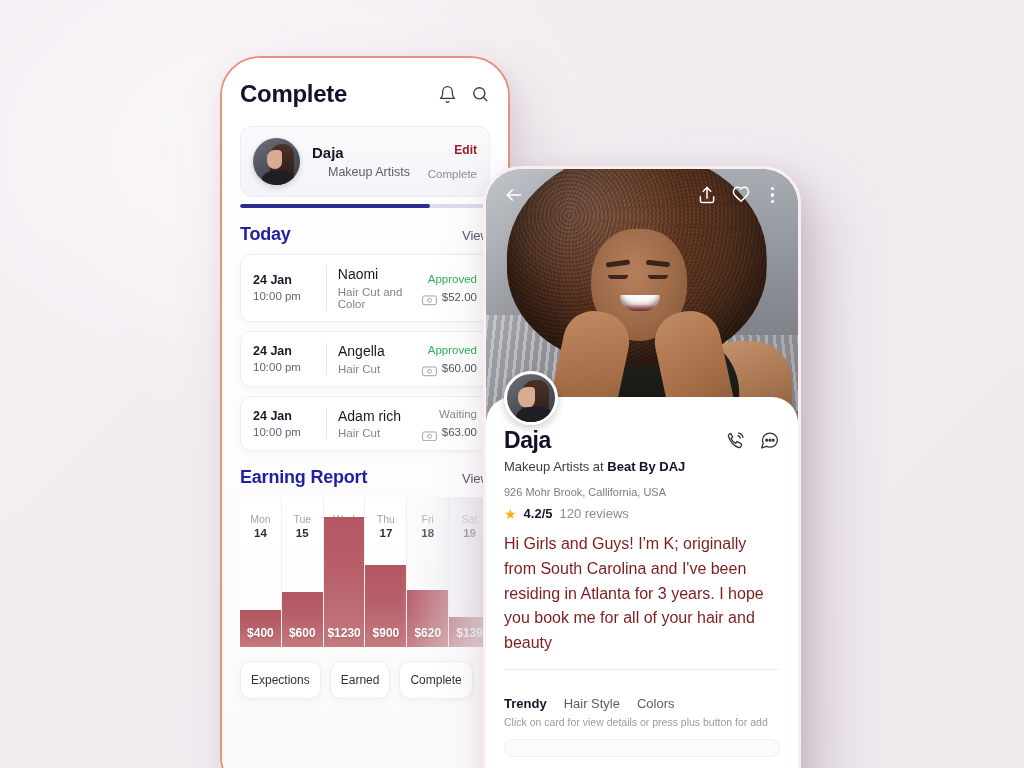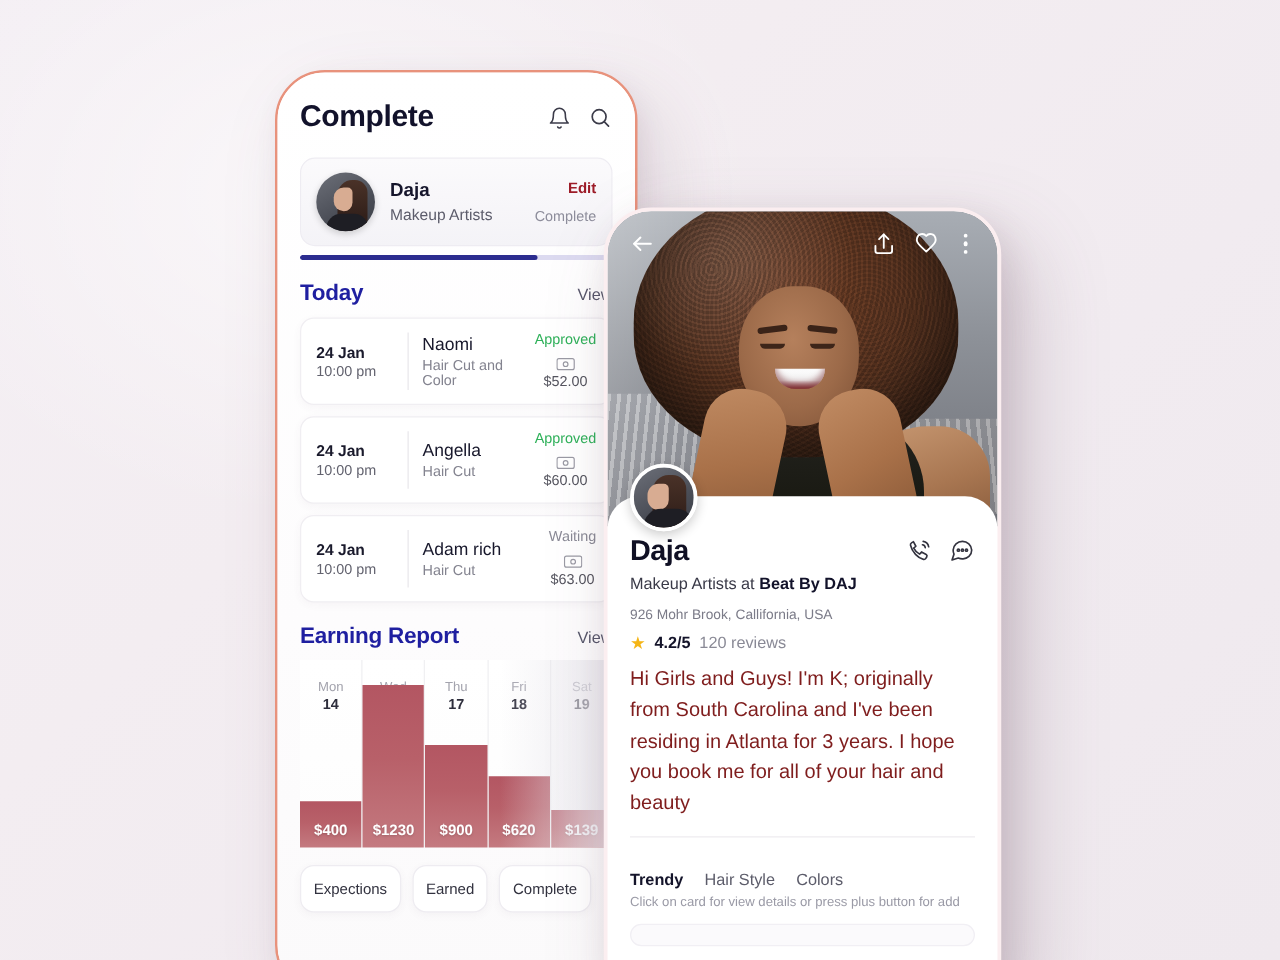--- a/index.html
+++ b/index.html
@@ -94,21 +94,21 @@
     border-radius: 8px 4px 7px 8px;
   }
   .avatar-lg .body {
     position: absolute; left: 8px; bottom: 0;
     width: 34px; height: 14px;
     background: #1e1e24;
     border-radius: 12px 12px 0 0;
   }
   .p-meta { flex: 1 1 auto; min-width: 0; }
   .p-name { font-size: 15px; font-weight: bold; color: #16162c; line-height: 1.25; }
-  .p-role { font-size: 12.5px; color: #5c5c6b; margin-top: 2px; }
+  .p-role { font-size: 12.5px; color: #5c5c6b; margin-top: 2px; margin-left: 16px; }
   .p-right { text-align: right; flex: 0 0 auto; }
   .p-edit { font-size: 12px; font-weight: bold; color: #9d1c28; }
   .p-complete { font-size: 11.5px; color: #8d8d9b; margin-top: 11px; }
 
   .progress-track {
     margin-top: 7px;
     height: 4px;
     border-radius: 3px;
     background: #dcdaf0;
     overflow: hidden;
@@ -144,21 +144,21 @@
   .appt-day { font-size: 12.5px; font-weight: bold; color: #1a1a2c; }
   .appt-time { font-size: 11.5px; color: #63636f; margin-top: 3px; }
   .appt-div { width: 1px; align-self: stretch; background: #e9e7ec; }
   .appt-mid { flex: 1 1 auto; min-width: 0; }
   .appt-name { font-size: 14px; color: #17172b; line-height: 1.2; }
   .appt-serv { font-size: 11.5px; color: #83838f; margin-top: 3px; }
   .appt-right { flex: 0 0 auto; text-align: right; }
   .appt-status { font-size: 11.5px; }
   .appt-status.approved { color: #2fb15a; }
   .appt-status.waiting { color: #8a8a96; }
-  .appt-pay { display: flex; align-items: center; gap: 5px; margin-top: 6px; justify-content: flex-end; flex-direction: column; }
+  .appt-pay { display: flex; align-items: flex-end; gap: 5px; margin-top: 6px; justify-content: flex-end; }
   .appt-pay .bill { width: 15px; height: 11px; display: block; }
   .appt-amt { font-size: 11.5px; color: #55555f; }
 
   
   .chart-wrap { margin-top: 6px; position: relative; }
   .chart {
     position: relative;
     height: 150px;
     display: flex;
     align-items: flex-end;
@@ -621,20 +621,29 @@
 
       <div class="chart-wrap">
         <div class="chart" id="chart">
             <div class="col">
               <div class="col-head">
                 <div class="col-dow">Mon</div>
                 <div class="col-dom">14</div>
               </div>
               <div class="bar" style="height: 37px;">
                 <div class="bar-label">$400</div>
+              </div>
+            </div>
+            <div class="col">
+              <div class="col-head">
+                <div class="col-dow">Tue</div>
+                <div class="col-dom">15</div>
+              </div>
+              <div class="bar" style="height: 55px;">
+                <div class="bar-label">$600</div>
               </div>
             </div>
             <div class="col">
               <div class="col-head">
                 <div class="col-dow">Wed</div>
                 <div class="col-dom">16</div>
               </div>
               <div class="bar" style="height: 130px;">
                 <div class="bar-label">$1230</div>
               </div>

